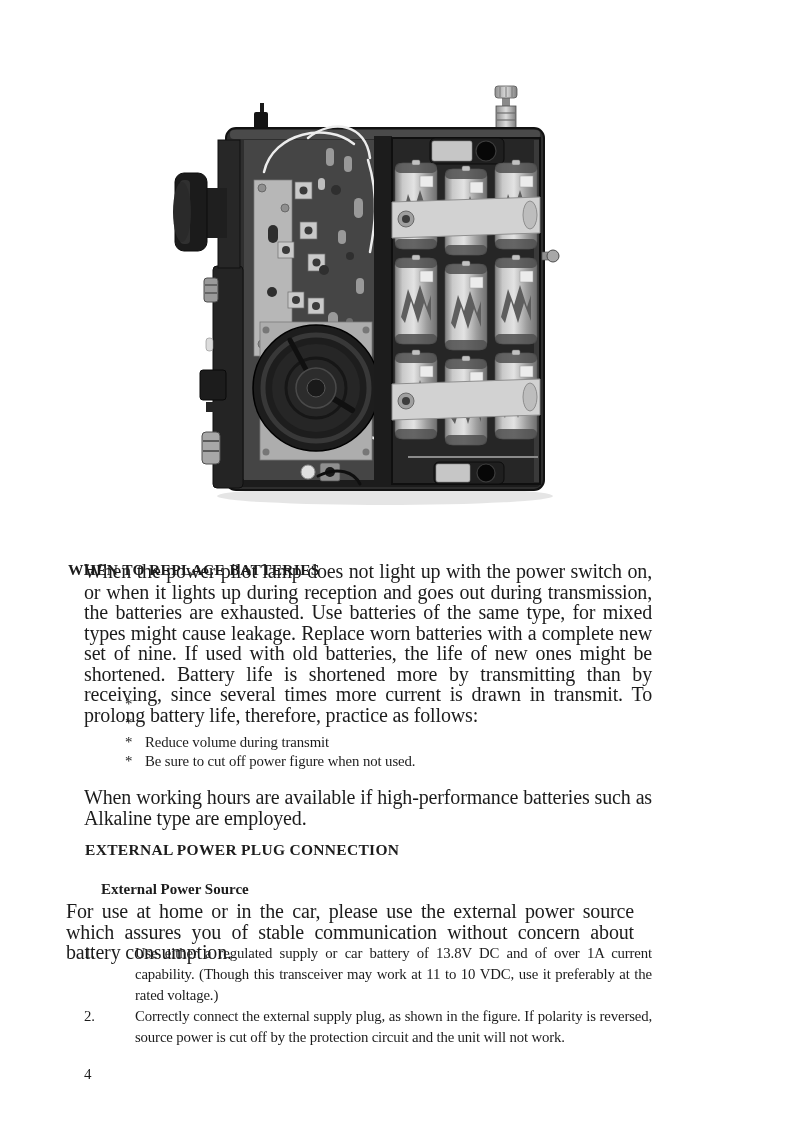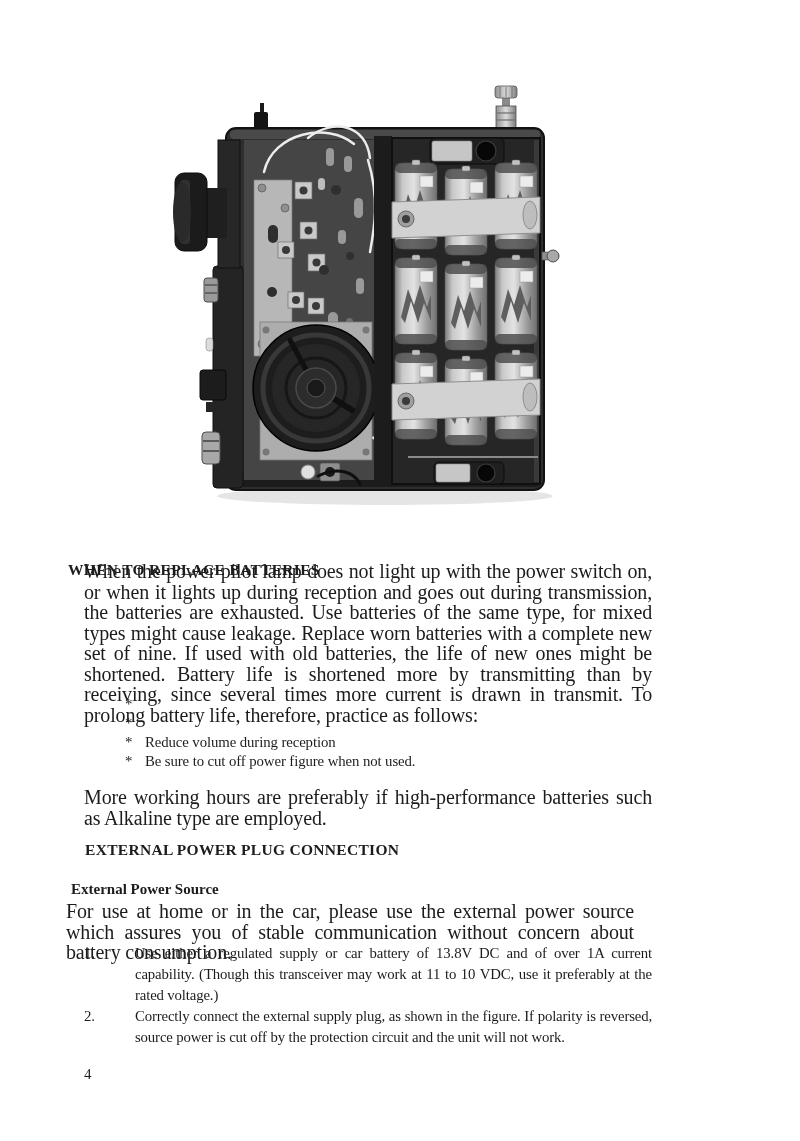--- a/index.html
+++ b/index.html
@@ -262,33 +262,33 @@
 
 <div class="abs" style="left:84px; top:695px; width:568px;">
   <div class="bullet-row">
     <span class="bullet-marker">*</span>
   </div>
   <div class="bullet-row">
     <span class="bullet-marker">*</span>
   </div>
   <div class="bullet-row">
     <span class="bullet-marker">*</span>
-    <span class="bullet-text">Reduce volume during reception</span>
+    <span class="bullet-text">Reduce volume during transmit</span>
   </div>
   <div class="bullet-row">
     <span class="bullet-marker">*</span>
     <span class="bullet-text">Be sure to cut off power figure when not used.</span>
   </div>
 </div>
 
-<div class="abs body-text" style="left:84px; top:787px;">More working hours are preferably if high-performance batteries such as Alkaline type are employed.</div>
+<div class="abs body-text" style="left:84px; top:787px;">When working hours are available if high-performance batteries such as Alkaline type are employed.</div>
 
 <div class="abs h1" style="left:85px; top:841px;">EXTERNAL POWER PLUG CONNECTION</div>
 
-<div class="abs h2" style="left:71px; top:881px;">External Power Source</div>
+<div class="abs h2" style="left:101px; top:881px;">External Power Source</div>
 
 <div class="abs body-text" style="left:66px; top:901px;">For use at home or in the car, please use the external power source which assures you of stable communication without concern about battery consumption.</div>
 
 <div class="abs" style="left:84px; top:943px; width:568px;">
   <div class="step-row">
     <span class="step-num">1.</span>
     <span class="step-text">Use either a regulated supply or car battery of 13.8V DC and of over 1A current capability. (Though this transceiver may work at 11 to 10 VDC, use it preferably at the rated voltage.)</span>
   </div>
   <div class="step-row">
     <span class="step-num">2.</span>

